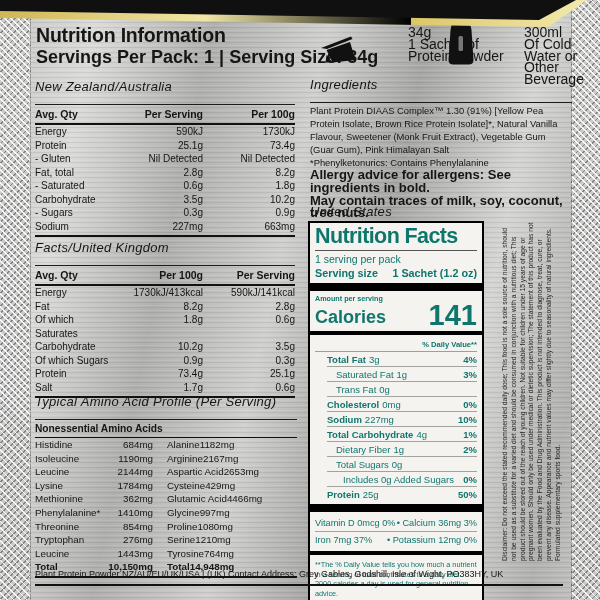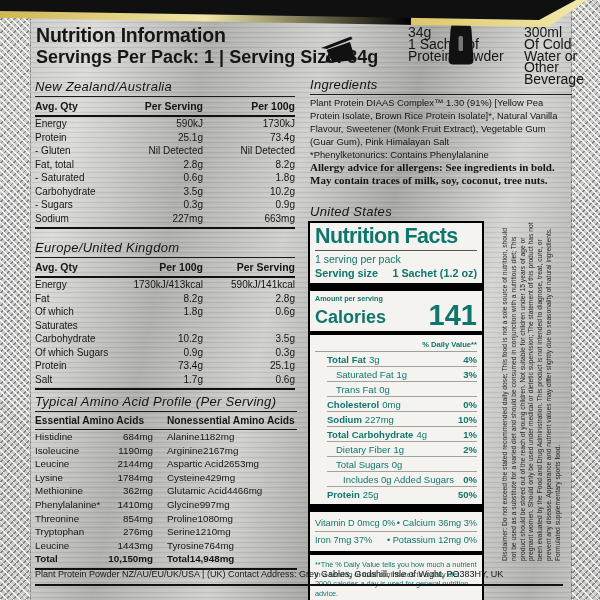--- a/index.html
+++ b/index.html
@@ -19,39 +19,39 @@
   .edge-left{left:0;width:30px;border-right:1px solid rgba(90,90,90,.45);}
   .edge-right{right:0;width:28px;border-left:1px solid rgba(90,90,90,.45);}
   .topband{position:absolute;left:0;top:0;z-index:3;}
   .abs{position:absolute;z-index:2;}
 
   .title{left:36px;top:24px;font-size:19.5px;font-weight:700;letter-spacing:-.2px;}
   .subtitle{left:36px;top:47px;font-size:18px;font-weight:600;}
 
   .caption{font-size:14px;line-height:11.8px;white-space:pre-line;margin-left:45px;}
 
-  .sec{font-style:italic;font-size:13px;letter-spacing:.3px;border-bottom:1px solid #1c1c1c;padding-bottom:2px;margin-bottom:1px;}
+  .sec{font-style:italic;font-size:13px;letter-spacing:.3px;border-bottom:1px solid #1c1c1c;padding-bottom:10px;margin-bottom:1px;}
   .sec.noline{border-bottom:none;}
 
   .tbl-head{display:flex;font-weight:700;font-size:10.5px;padding:2px 0 3px;border-bottom:2px solid #111;}
   .tbl-row{display:flex;font-size:10px;line-height:13.5px;}
   .c1{flex:1;} .c2{width:88px;text-align:right;} .c3{width:92px;text-align:right;}
   .tbl{border-bottom:2.5px solid #111;padding-bottom:2px;}
 
   .am-head{display:flex;font-weight:700;font-size:10.2px;border-bottom:1.5px solid #111;padding:2px 0 3px;white-space:nowrap;}
   .am-h1{width:132px;} .am-h2{flex:1;}
   .am-row{display:flex;font-size:9.8px;line-height:13.6px;}
   .am-l{width:118px;display:flex;justify-content:space-between;}
   .am-r{width:128px;margin-left:14px;display:flex;}
   .am-row.total{font-weight:700;}
   .amino-tbl{border-bottom:2.5px solid #111;padding-bottom:2px;}
 
   .ing-body{font-size:9.4px;line-height:13px;}
   .ing-note{font-size:9.4px;line-height:13px;}
-  .ing-bold{font-size:11px;line-height:12.8px;font-weight:700;font-family:Liberation Serif, serif;}
+  .ing-bold{font-size:13px;line-height:12.8px;font-weight:700;}
 
   .nf{left:308px;top:221px;width:176px;background:#f4f3ef;border:2px solid #000;
       box-sizing:border-box;padding:2px 5px 3px 5px;color:#0f766e;}
   .nf-title{font-size:21.5px;font-weight:800;letter-spacing:-.6px;border-bottom:1px solid #555;padding-bottom:2px;line-height:23px;}
   .nf-servings{font-size:10.5px;line-height:14px;padding-top:1px;}
   .nf-ss{display:flex;justify-content:space-between;font-weight:700;font-size:10.8px;line-height:14px;}
   .bar{height:8px;background:#000;margin:3px -5px;}
   .bar.thin{height:4px;}
   .nf-amount{font-size:7.2px;font-weight:700;line-height:9px;margin-top:1px;}
   .nf-cal{display:flex;justify-content:space-between;align-items:flex-end;}
@@ -173,21 +173,21 @@
         <div class="tbl-row">
           <span class="c1">Sodium</span>
           <span class="c2">227mg</span>
           <span class="c3">663mg</span>
         </div>
 
     </div>
   </div>
 
   <div class="abs" style="left:35px;top:240px;width:260px;">
-    <div class="sec">Europe/United Kingdom</div>
+    <div class="sec">Facts/United Kingdom</div>
     <div class="tbl">
       <div class="tbl-head">
         <span class="c1">Avg. Qty</span>
         <span class="c2">Per 100g</span>
         <span class="c3">Per Serving</span>
       </div>
 
         <div class="tbl-row">
           <span class="c1">Energy</span>
           <span class="c2">1730kJ/413kcal</span>
@@ -230,21 +230,20 @@
           <span class="c3">0.6g</span>
         </div>
 
     </div>
   </div>
 
   <div class="abs" style="left:35px;top:394px;width:262px;">
     <div class="sec">Typical Amino Acid Profile (Per Serving)</div>
     <div class="amino-tbl">
       <div class="am-head">
-        <span class="am-h1">Essential Amino Acids</span>
         <span class="am-h2">Nonessential Amino Acids</span>
       </div>
 
         <div class="am-row">
           <span class="am-l">
             <span>Histidine</span>
             <span>684mg</span>
           </span>
           <span class="am-r">
             <span>Alanine</span>

